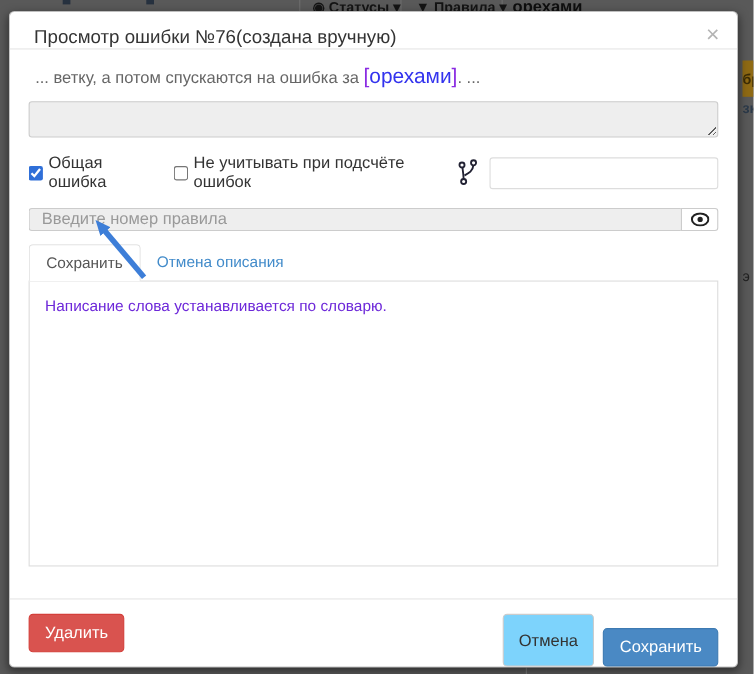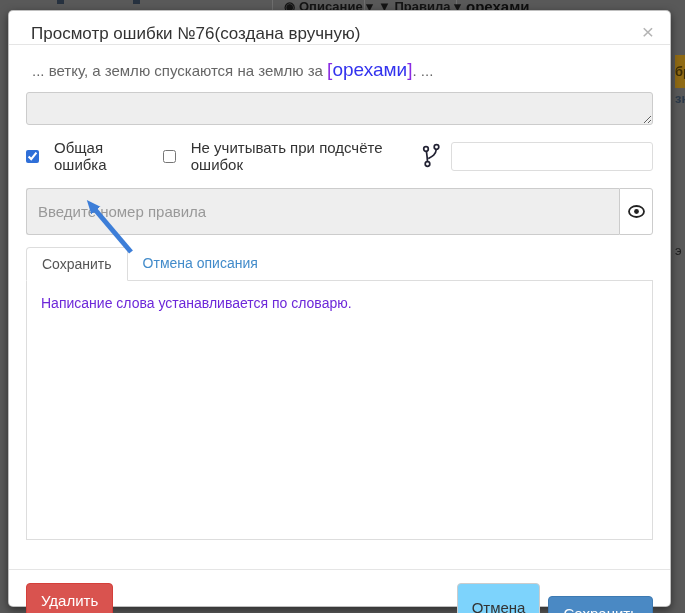--- a/index.html
+++ b/index.html
@@ -38,27 +38,27 @@
 
   .sentence { padding:3px 0 0 6px; font-size:15px; color:#666; line-height:26px; margin-bottom:8px; }
   .sentence .big { font-size:19px; }
   .sentence .bracket { color:var(--bracket,#8a2be2); }
   .sentence .err-word { color:var(--error-word,#3333ee); }
 
   .comment-area { width:100%; height:33px; background:var(--field-bg,#eee);
     border:1px solid var(--border,#ccc); border-radius:3px; resize:vertical; font-size:14px; padding:4px 8px; color:#555; }
 
   .check-row { display:flex; align-items:center; margin-top:13px; height:28px; }
-  .cb-label { display:flex; align-items:center; gap:15px; font-size:15px; color:#333; margin-right:21px; cursor:pointer; }
+  .cb-label { display:flex; align-items:center; gap:5px; font-size:15px; color:#333; margin-right:21px; cursor:pointer; }
   .cb-label input { width:15px; height:15px; accent-color:var(--checkbox-accent,#2f6fd8); cursor:pointer; }
   .spacer { flex:1; }
   .fork-icon { width:20px; height:26px; margin-right:10px; flex:none; }
   .branch-input { width:234px; height:29px; border:1px solid #ddd; border-radius:3px; padding:0 8px; font-size:14px; color:#333; }
 
-  .rule-row { display:flex; margin-top:18px; height:47px; }
+  .rule-row { display:flex; margin-top:18px; height:21px; }
   .rule-input { flex:1; background:var(--field-bg,#eee); border:1px solid var(--border,#ccc);
     border-right:none; border-radius:3px 0 0 3px; padding:0 11px; font-size:15px; color:#555; }
   .rule-input::placeholder { color:#999; }
   .eye-btn { width:34px; background:#fff; border:1px solid var(--border,#ccc);
     border-radius:0 3px 3px 0; display:flex; align-items:center; justify-content:center; cursor:pointer; }
 
   .tabs { margin-top:12px; }
   .tab-list { display:flex; }
   .tab { font-size:14px; padding:8px 15px; cursor:pointer; }
   .tab.active { border:1px solid var(--tab-border,#ddd); border-bottom:1px solid #fff;
@@ -80,21 +80,21 @@
 <body>
 
 <div class="bg-top">
   <div class="bg-frag" style="left:57px"></div>
   <div class="bg-frag" style="left:133px"></div>
   <div class="bg-sep" style="left:272px"></div>
   <div class="bg-sep" style="left:364px"></div>
   <div class="bg-sep" style="left:456px"></div>
   <div class="bg-btn" style="left:284px">
     <span>◉</span>
-    <span>Описание</span>
+    <span>Статусы</span>
     <span>▾</span>
   </div>
   <div class="bg-btn" style="left:378px">
     <span>▼</span>
     <span>Правила</span>
     <span>▾</span>
   </div>
   <div class="bg-word">орехами</div>
 </div>
 
@@ -108,21 +108,21 @@
 <div class="modal">
 
   <div class="modal-header">
     <div class="modal-title">Просмотр ошибки №76(создана вручную)</div>
     <button class="close-btn">×</button>
   </div>
 
   <div class="modal-body">
 
     <div class="sentence">
-      <span>... ветку, а землю спускаются на землю за </span><span class="big bracket">[</span><span class="big err-word">орехами</span><span class="big bracket">]</span><span>. ...</span>
+      <span>... ветку, а потом спускаются на ошибка за </span><span class="big bracket">[</span><span class="big err-word">орехами</span><span class="big bracket">]</span><span>. ...</span>
     </div>
 
     <textarea class="comment-area" style=""></textarea>
 
     <div class="check-row">
       <label class="cb-label">
         <input type="checkbox" checked="" style="">
         <span>Общая ошибка</span>
       </label>
       <label class="cb-label">

